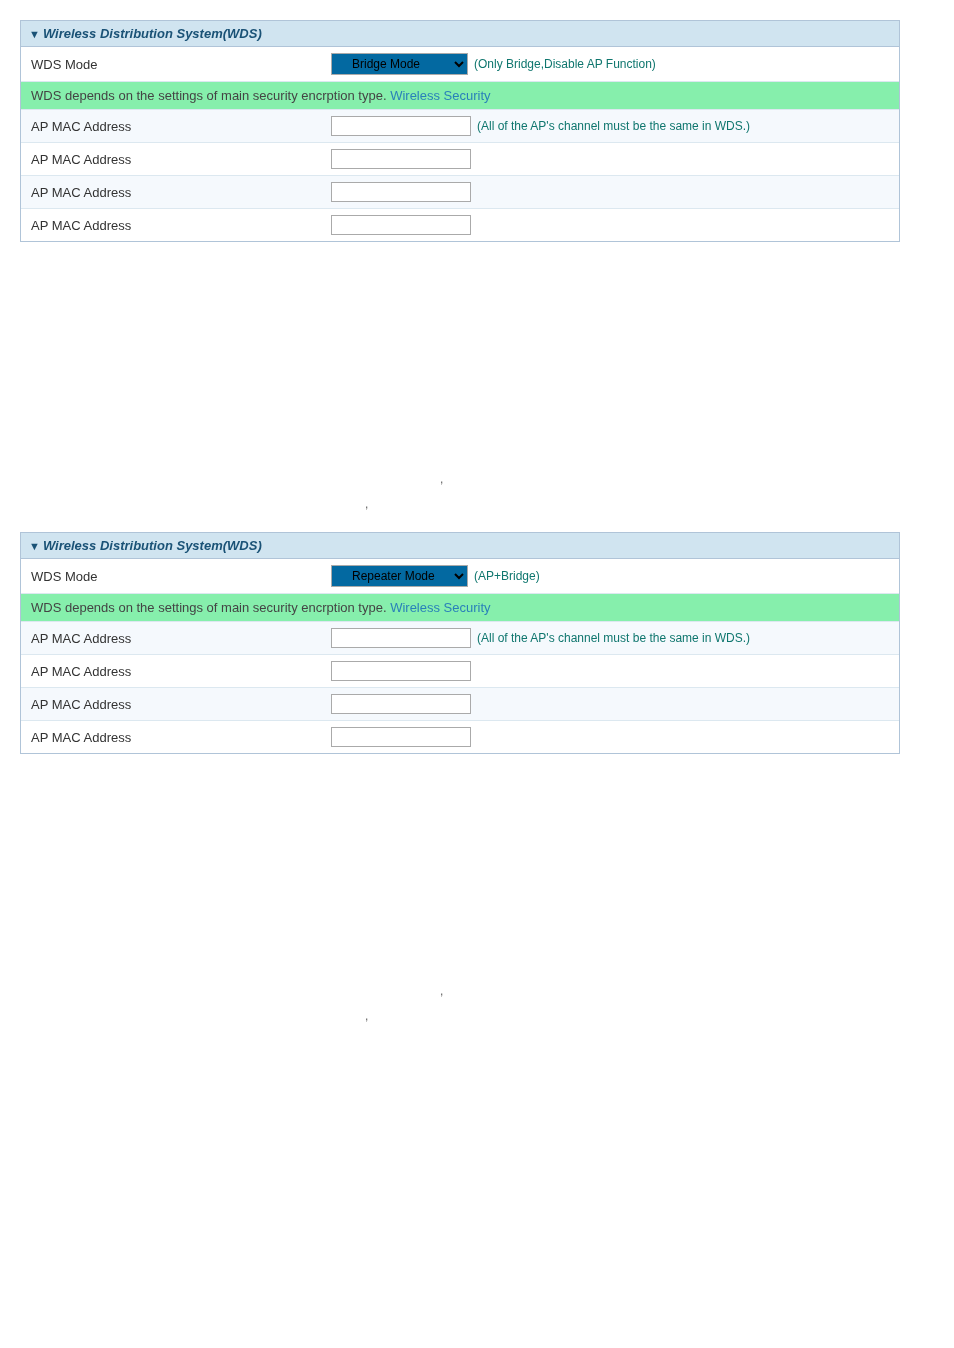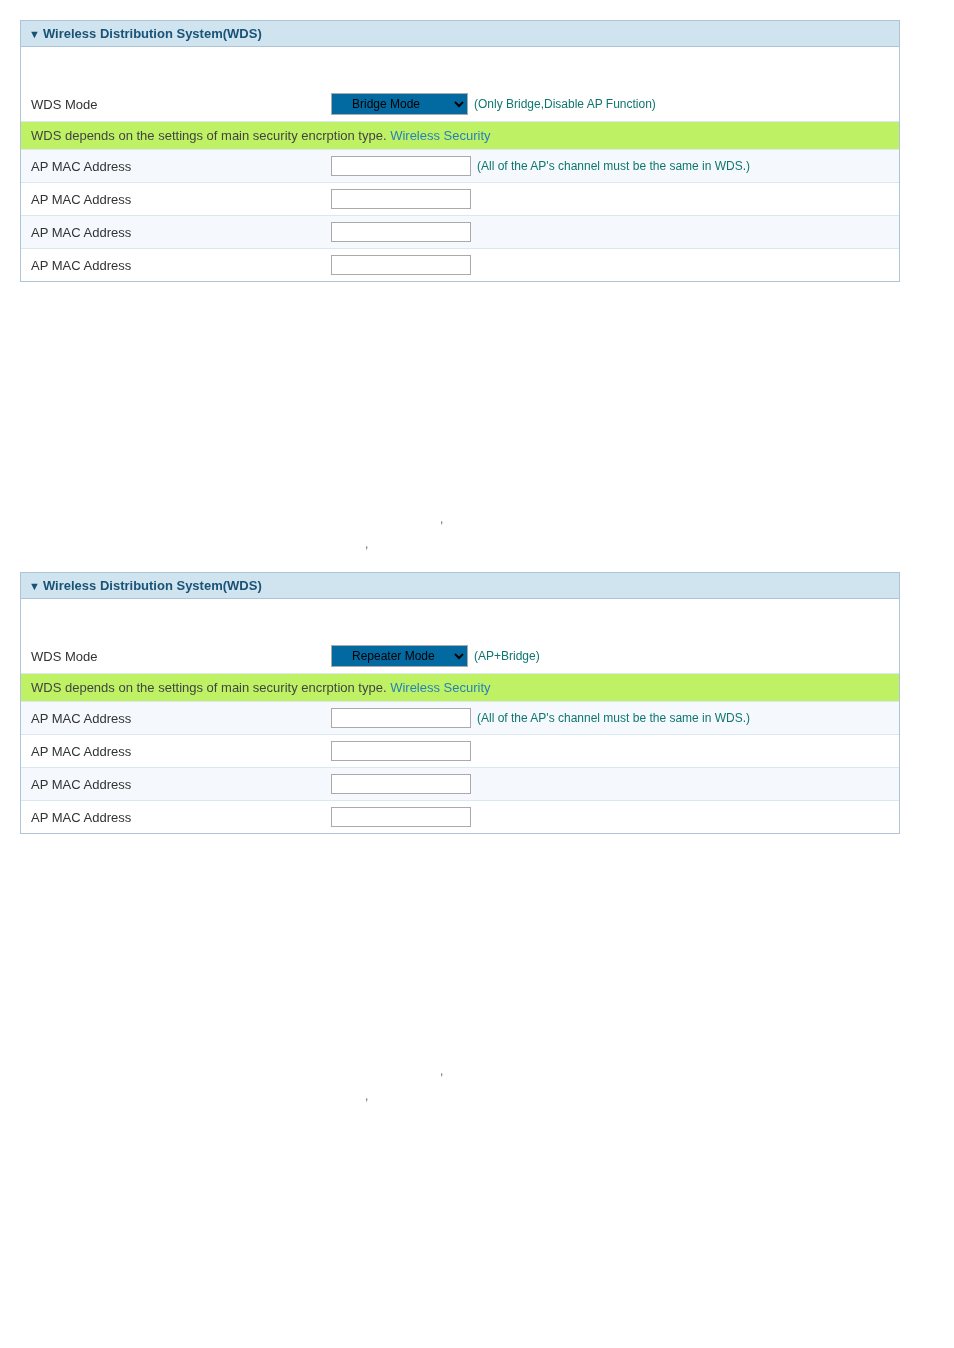--- a/index.html
+++ b/index.html
@@ -15,46 +15,46 @@
       margin-bottom: 30px;
       width: 880px;
     }
     .section-header {
       background: #d0e4f0;
       padding: 5px 8px;
       font-weight: bold;
       color: #1a5276;
       font-size: 13px;
       border-bottom: 1px solid #b0c4d8;
+      font-style: italic;
     }
     .section-header::before {
       content: "▼ ";
       font-size: 11px;
     }
     .form-table {
       width: 100%;
       border-collapse: collapse;
-      margin-top: 40px;
     }
     .form-table tr {
       border-bottom: 1px solid #dce8f0;
     }
     .form-table tr:last-child {
       border-bottom: none;
     }
     .form-table td {
       padding: 6px 10px;
       vertical-align: middle;
     }
     .form-table td:first-child {
       width: 300px;
       color: #333;
     }
     .form-table .info-row td {
-      background: #bef264;
+      background: #86efac;
       color: #444;
     }
     .form-table .alt-row td {
       background: #f5f9fd;
     }
     .link-text {
       color: #2980b9;
       text-decoration: none;
       cursor: pointer;
     }

